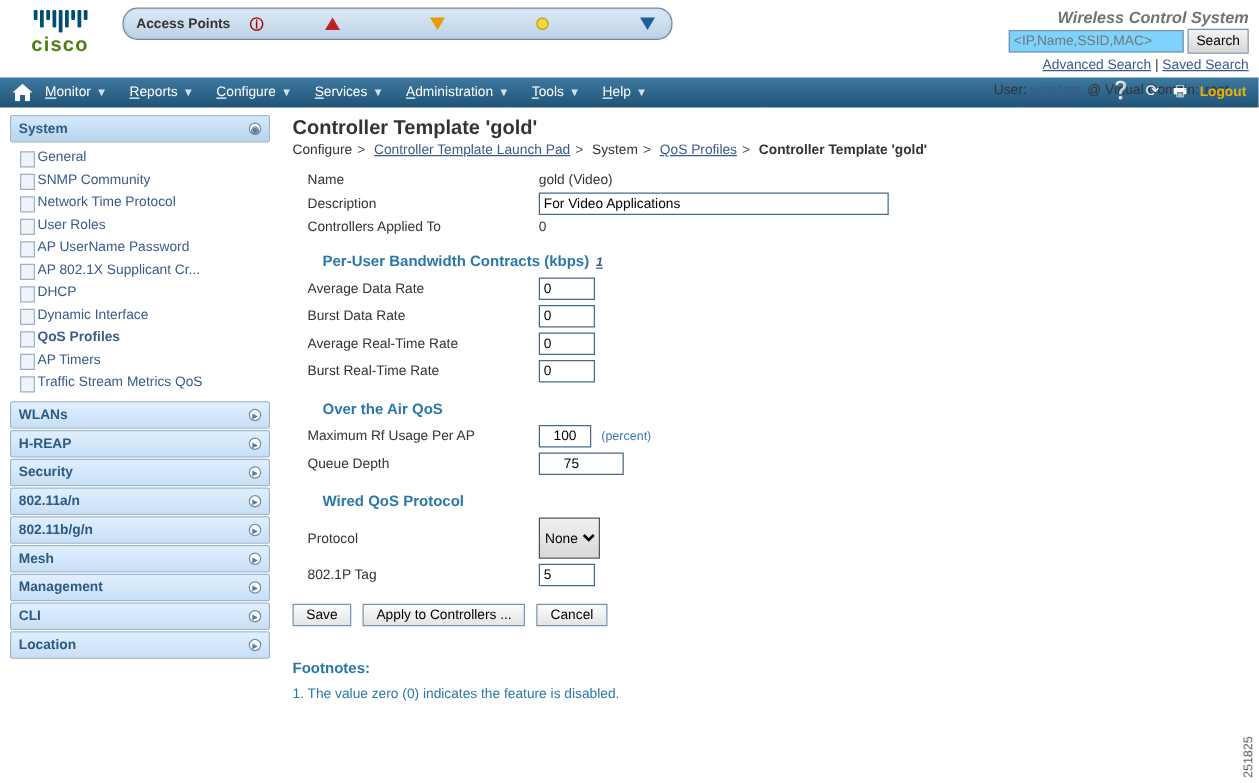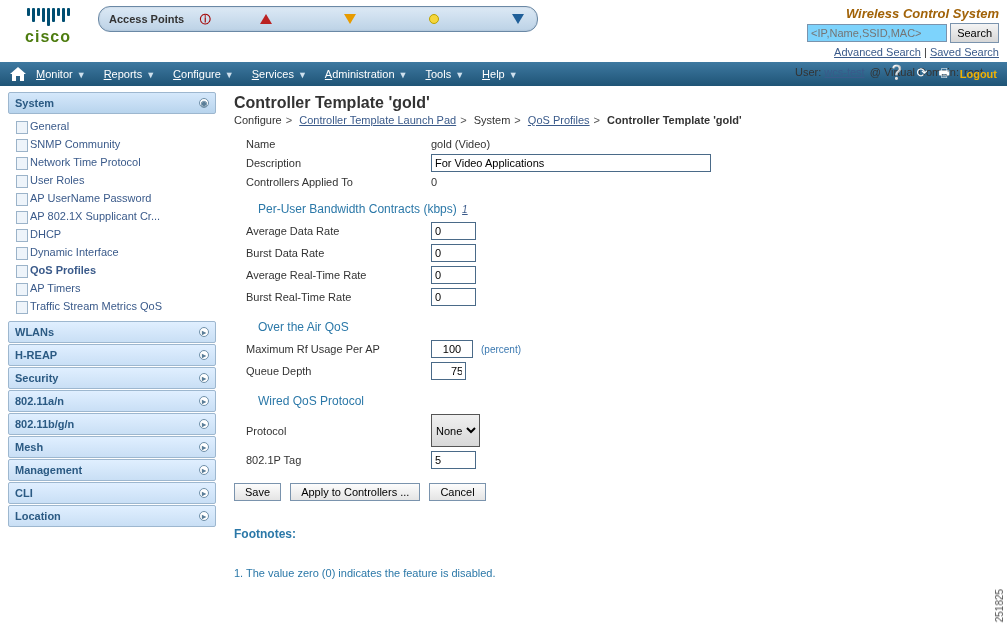--- a/index.html
+++ b/index.html
@@ -48,21 +48,21 @@
   .qn-icon { width:18px; height:18px; display:flex; align-items:center; justify-content:center;}
   .tri-red { width:0;height:0;border-left:6px solid transparent;border-right:6px solid transparent;border-bottom:10px solid #bb2222; }
   .tri-orange { width:0;height:0;border-left:6px solid transparent;border-right:6px solid transparent;border-top:10px solid #e79b00; }
   .circle-y { width:10px;height:10px;border-radius:50%;background:#f5d63c;border:1px solid #bba200;}
   .tri-blue { width:0;height:0;border-left:6px solid transparent;border-right:6px solid transparent;border-top:10px solid #1f5f99;}
   .header-right {
     margin-left: auto;
     text-align: right;
     padding-top: 2px;
   }
-  .wcs-title { color:#a16207; font-weight:bold; font-size:13px; font-style:italic; }
+  .wcs-title { color:#737373; font-weight:bold; font-size:13px; font-style:italic; }
   .search-row { margin-top:2px; }
   .search-row input[type=text]{
     width:140px; height:18px; font-size:11px; color:#666;
     border:1px solid #7a93ad; background:#7dd3fc; padding:0 3px;
   }
   .search-row button{
     font-size:11px; height:20px; border:1px solid #7a93ad;
     background:linear-gradient(#f4f4f4,#d7d7d7); cursor:pointer;
   }
   .adv-line { margin-top:3px; font-size:11px; }
@@ -132,30 +132,30 @@
 
   
   .main { flex:1; padding: 8px 20px 20px 18px; }
   .page-title { font-size:16px; font-weight:bold; color:#333; }
   .breadcrumb { font-size:11px; color:#333; margin-top:2px; margin-bottom:12px;}
   .breadcrumb .sep{ margin:0 4px; color:#555;}
   .form-row { display:flex; align-items:center; margin:4px 0 4px 12px; }
   .form-row .lbl { width: 185px; color:#333; }
   .form-row .val { color:#333; }
   input.txt { border:1px solid #4a6a88; height:18px; font-size:11px; padding:0 3px; background:#fff;}
-  .section-title { color:#2b78a8; font-weight:normal; font-size:12px; margin:14px 0 6px 0;padding-left:24px;}
+  .section-title { color:#2b78a8; font-weight:bold; font-size:12px; margin:14px 0 6px 0;padding-left:24px;}
   .section-title .fn { text-decoration:underline; font-style:italic; font-size:10px; margin-left:2px; cursor:pointer;}
   select.sel { border:1px solid #555; background:linear-gradient(#f0f0f0,#d8d8d8); height:33px; font-size:11px;}
   .btnrow { margin:14px 0 0 0; }
   .btnrow button{
     border:1px solid #7a93ad; background:linear-gradient(#fcfcfc,#e4e4e4);
     font-size:11px; padding:2px 10px; margin-right:6px; cursor:pointer;
   }
   .footnotes-title{ color:#2b78a8; font-weight:bold; font-size:12px; margin-top:26px;}
-  .footnotes { margin-top:26px; color:#2b78a8; font-size:11px;}
+  .footnotes { margin-top:8px; color:#2b78a8; font-size:11px;}
   .percent-lbl{ color:#3a78b0; font-size:10px; margin-left:8px;}
   .docnum { position:fixed; right:2px; bottom:4px; font-size:10px; color:#555; writing-mode:vertical-rl; transform:rotate(180deg);}
 </style>
 </head>
 <body>
 
 <div class="header-top">
   <div class="logo">
     <div class="logo-bars">
       <span style="height:8px"></span>
@@ -336,21 +336,21 @@
       </div>
 
     <div class="section-title">Over the Air QoS</div>
     <div class="form-row">
         <span class="lbl">Maximum Rf Usage Per AP</span>
         <input class="txt" style="width: 42px; text-align: center;" value="100">
         <span class="percent-lbl">(percent)</span>
       </div>
     <div class="form-row">
         <span class="lbl">Queue Depth</span>
-        <input class="txt" style="width: 35px; padding-left: 19px;" value="75">
+        <input class="txt" style="width: 68px; padding-left: 19px;" value="75">
       </div>
 
     <div class="section-title">Wired QoS Protocol</div>
     <div class="form-row">
         <span class="lbl">Protocol</span>
       <select class="sel"><option>None</option></select>
     </div>
     <div class="form-row">
         <span class="lbl">802.1P Tag</span>
         <input class="txt" style="width: 45px;" value="5">

